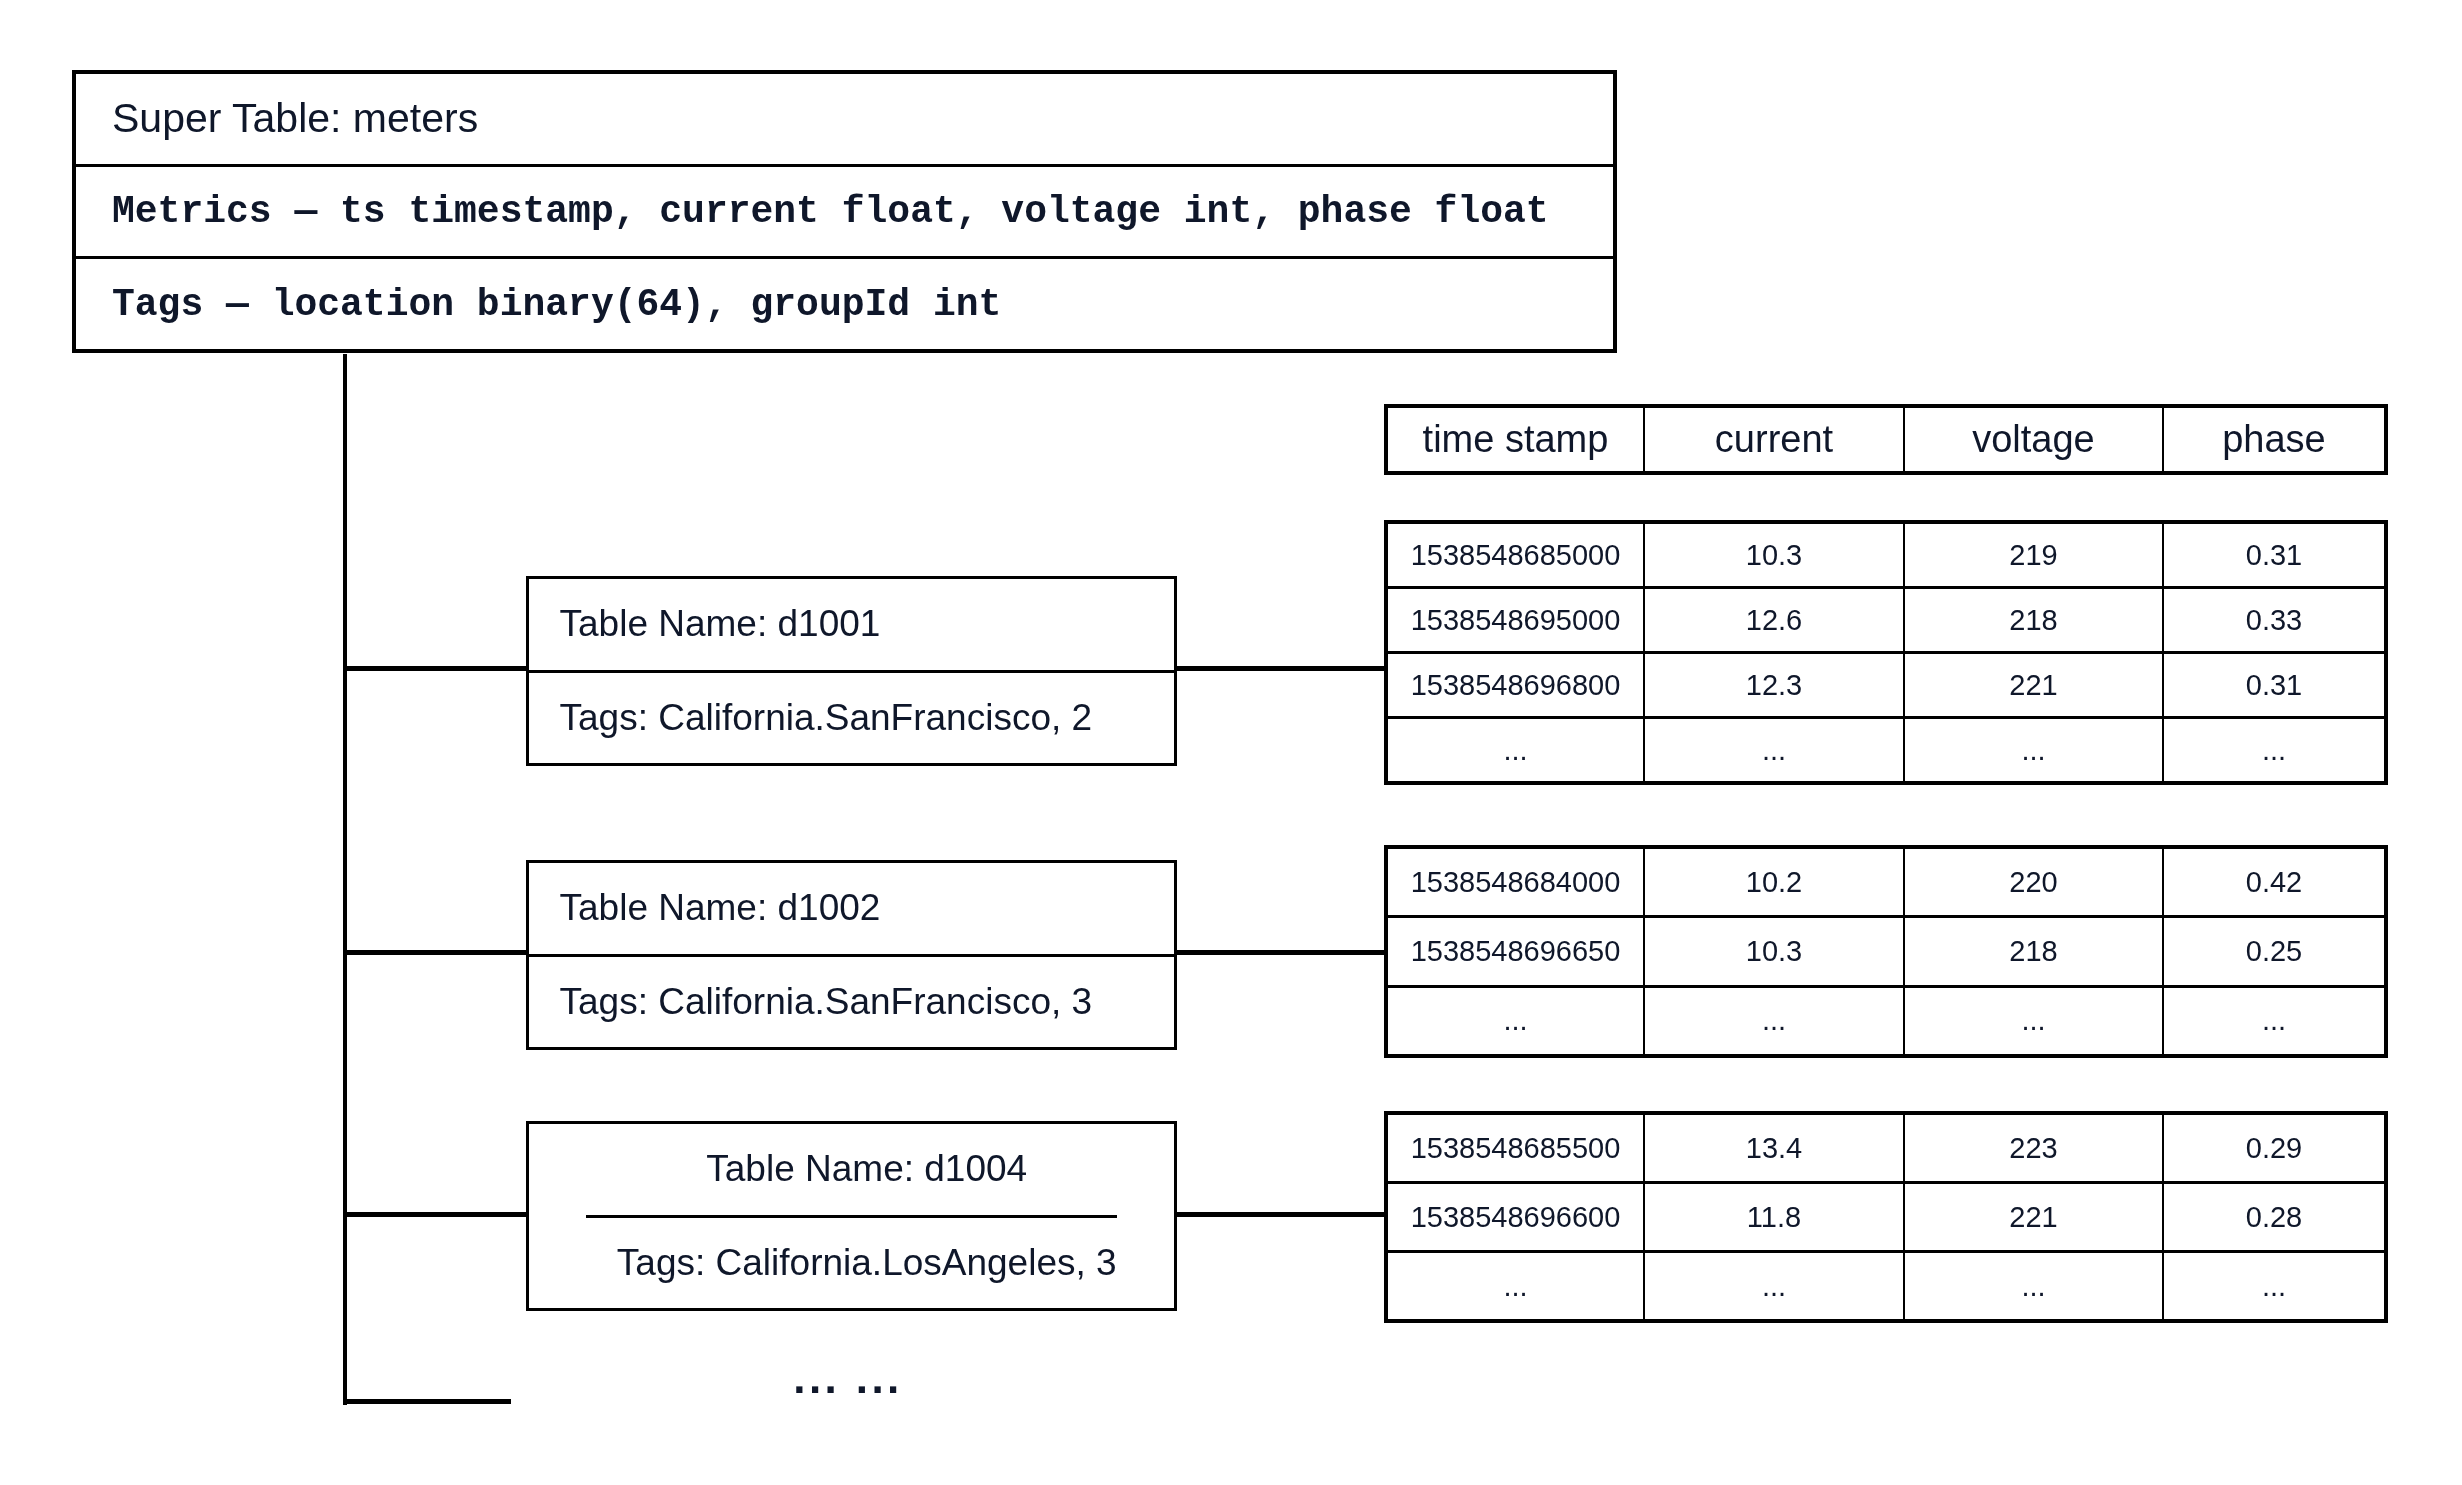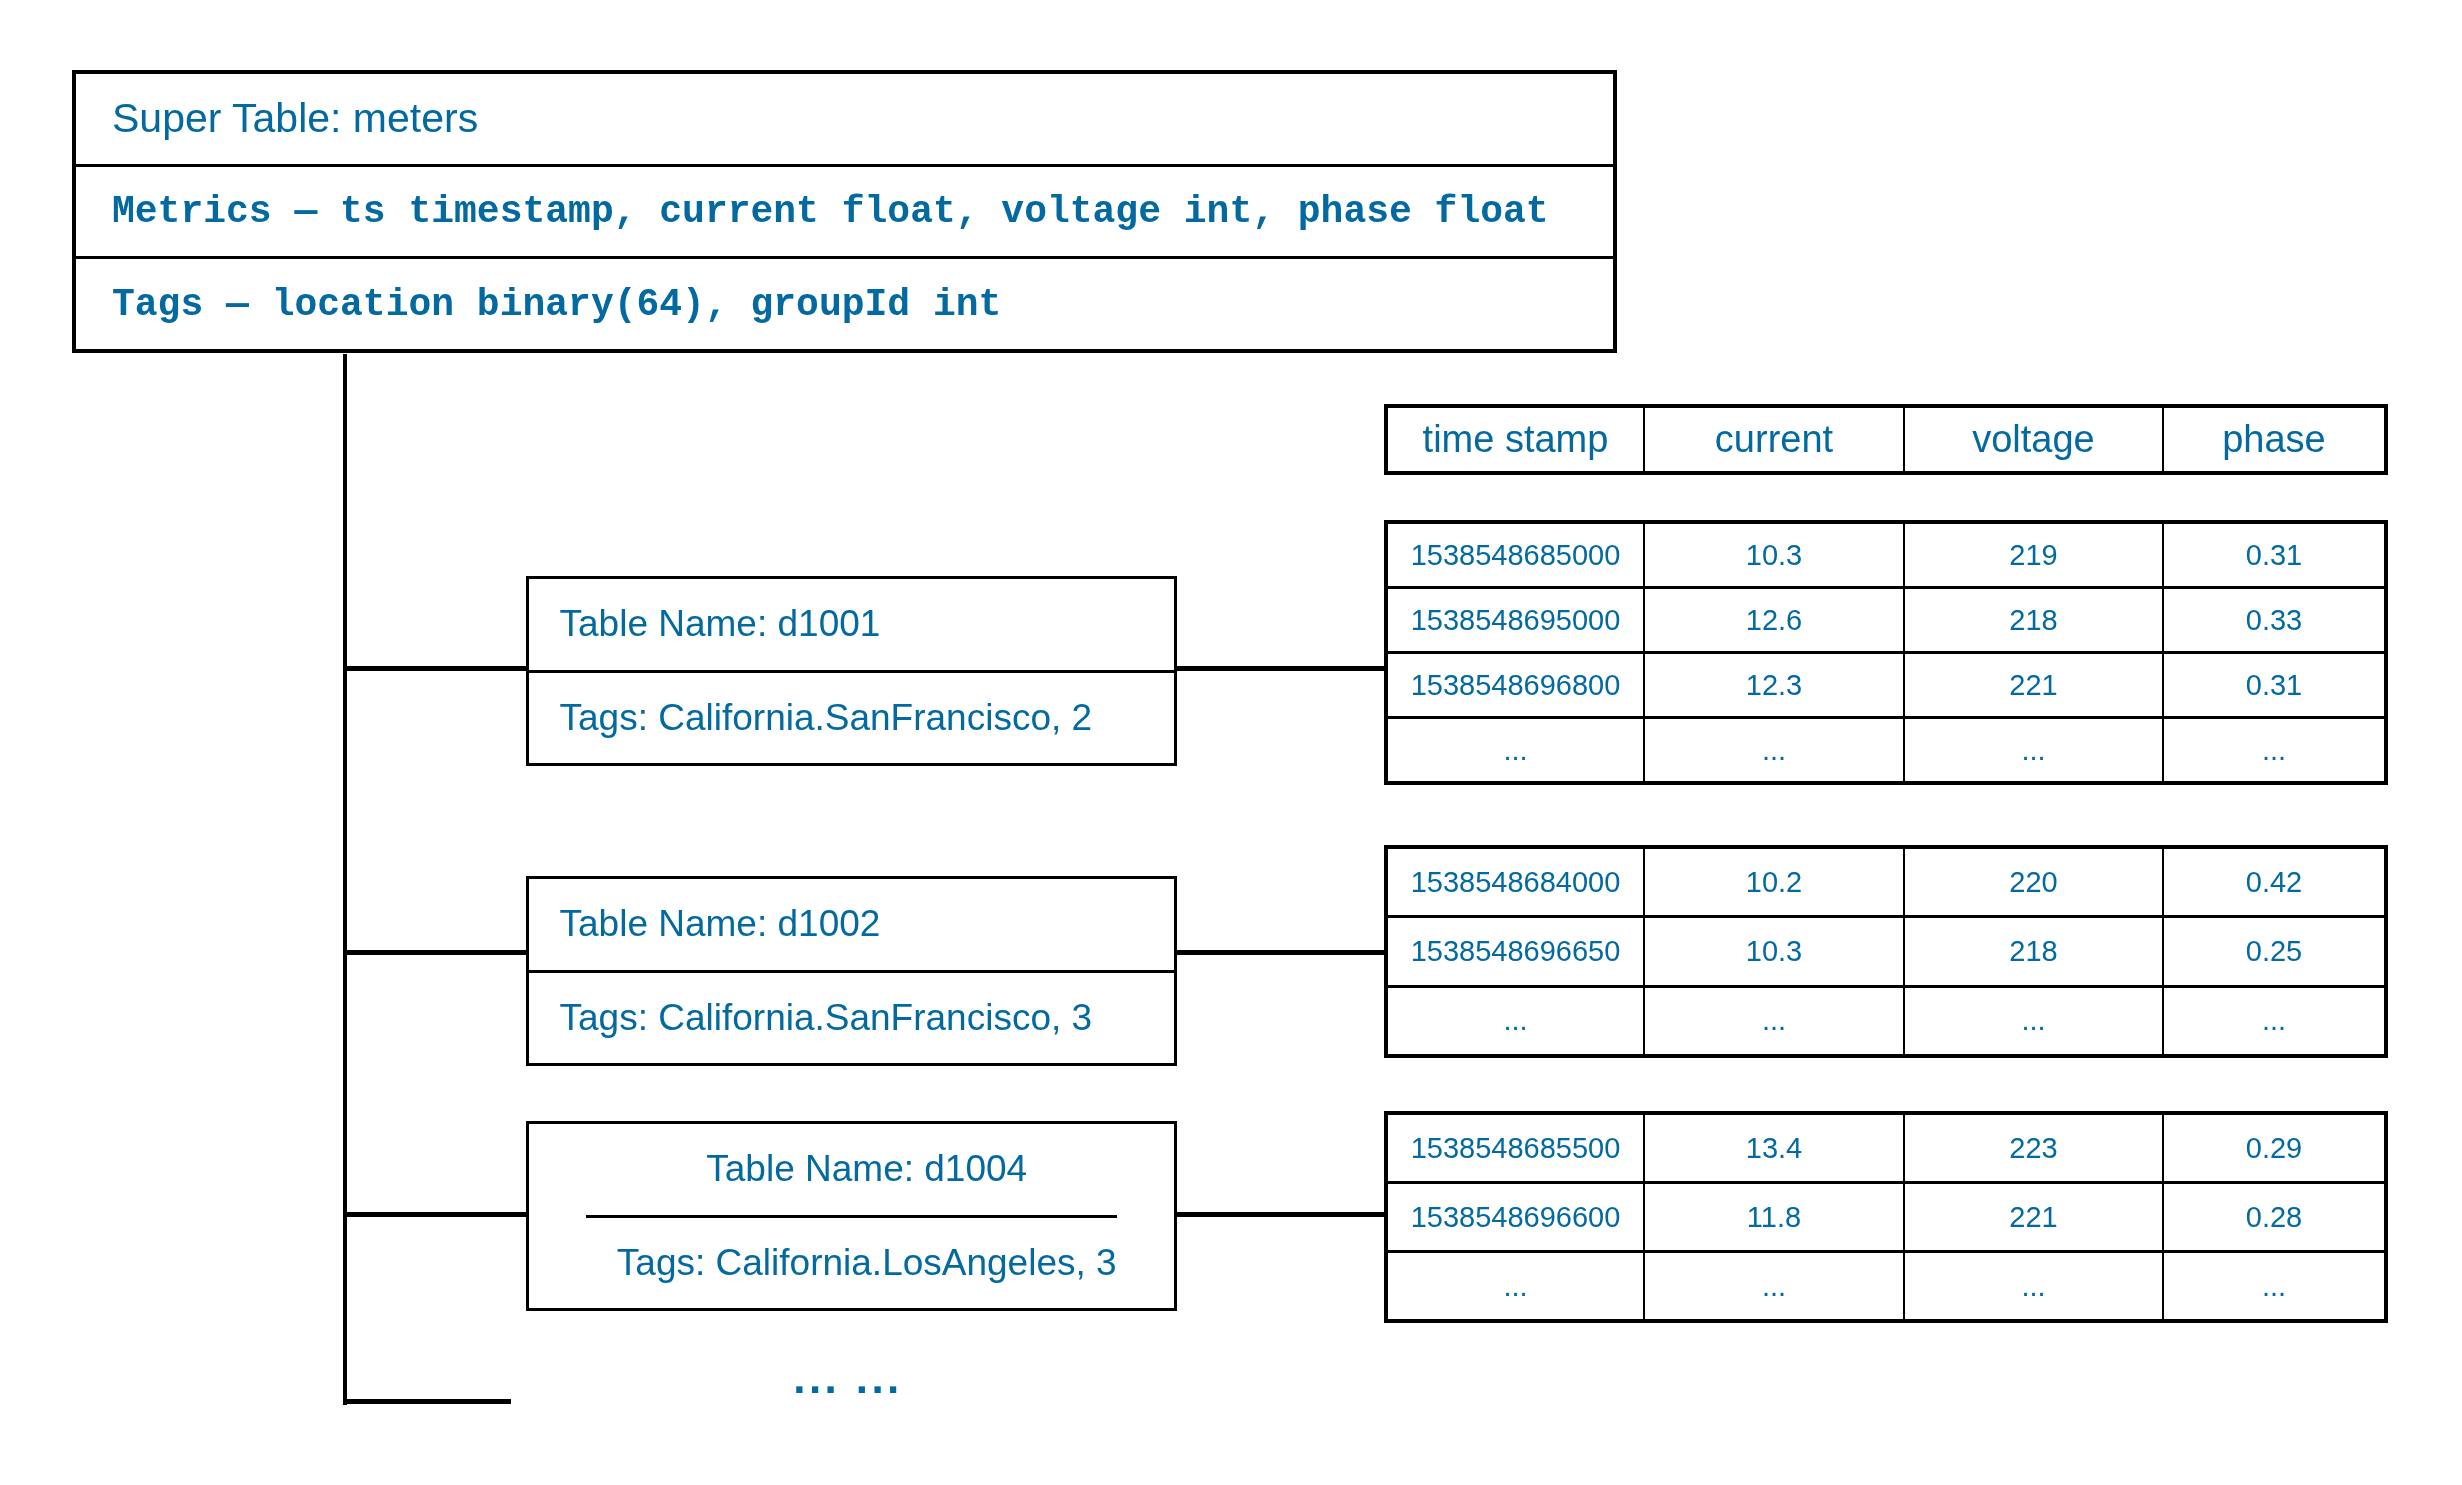--- a/index.html
+++ b/index.html
@@ -1,17 +1,17 @@
 <!DOCTYPE html>
 <html style="font-size:13.6px"><head>
 <meta charset="utf-8">
 <style>
   html,body{margin:0;padding:0;background:#ffffff;}
   .canvas{position:relative;width:2462px;height:1486px;background:#ffffff;
-          font-family:"Liberation Sans",sans-serif;color:#0369a1;}
+          font-family:"Liberation Sans",sans-serif;color:#0f172a;}
   .abs{position:absolute;box-sizing:border-box;}
   .line{position:absolute;background:#000;}
 
   
   .superbox{left:72px;top:70px;width:1545px;height:283px;border:4.2px solid #000;
             display:flex;flex-direction:column;}
   .srow{flex:1;display:flex;align-items:center;padding-left:36px;}
   .srow + .srow{border-top:3.4px solid #000;}
   .srow.title{font-size:41px;}
   .srow.mono{font-family:"Liberation Mono","DejaVu Sans Mono",monospace;
@@ -55,21 +55,21 @@
   <div class="line" style="left:343px;top:1212px;width:183px;height:5.1px;"></div>
   <div class="line" style="left:1177px;top:666px;width:207px;height:5.1px;"></div>
   <div class="line" style="left:1177px;top:950px;width:207px;height:5.1px;"></div>
   <div class="line" style="left:1177px;top:1212px;width:207px;height:5.1px;"></div>
   <div class="line" style="left:343px;top:1399px;width:168px;height:5.1px;"></div>
 
   <div class="abs devbox" style="top:576px;">
     <div class="drow">Table Name: d1001</div>
     <div class="drow">Tags: California.SanFrancisco, 2</div>
   </div>
-  <div class="abs devbox" style="top:860px;margin-top:16px;">
+  <div class="abs devbox" style="top:860px;">
     <div class="drow">Table Name: d1002</div>
     <div class="drow">Tags: California.SanFrancisco, 3</div>
   </div>
   <div class="abs devbox" style="top:1121px;align-items:center;">
     <div class="drow">Table Name: d1004</div>
     <div class="drow">Tags: California.LosAngeles, 3</div>
   </div>
 
   <div class="abs dtable htable" style="top:404px;height:71px;">
     <div class="trow">

